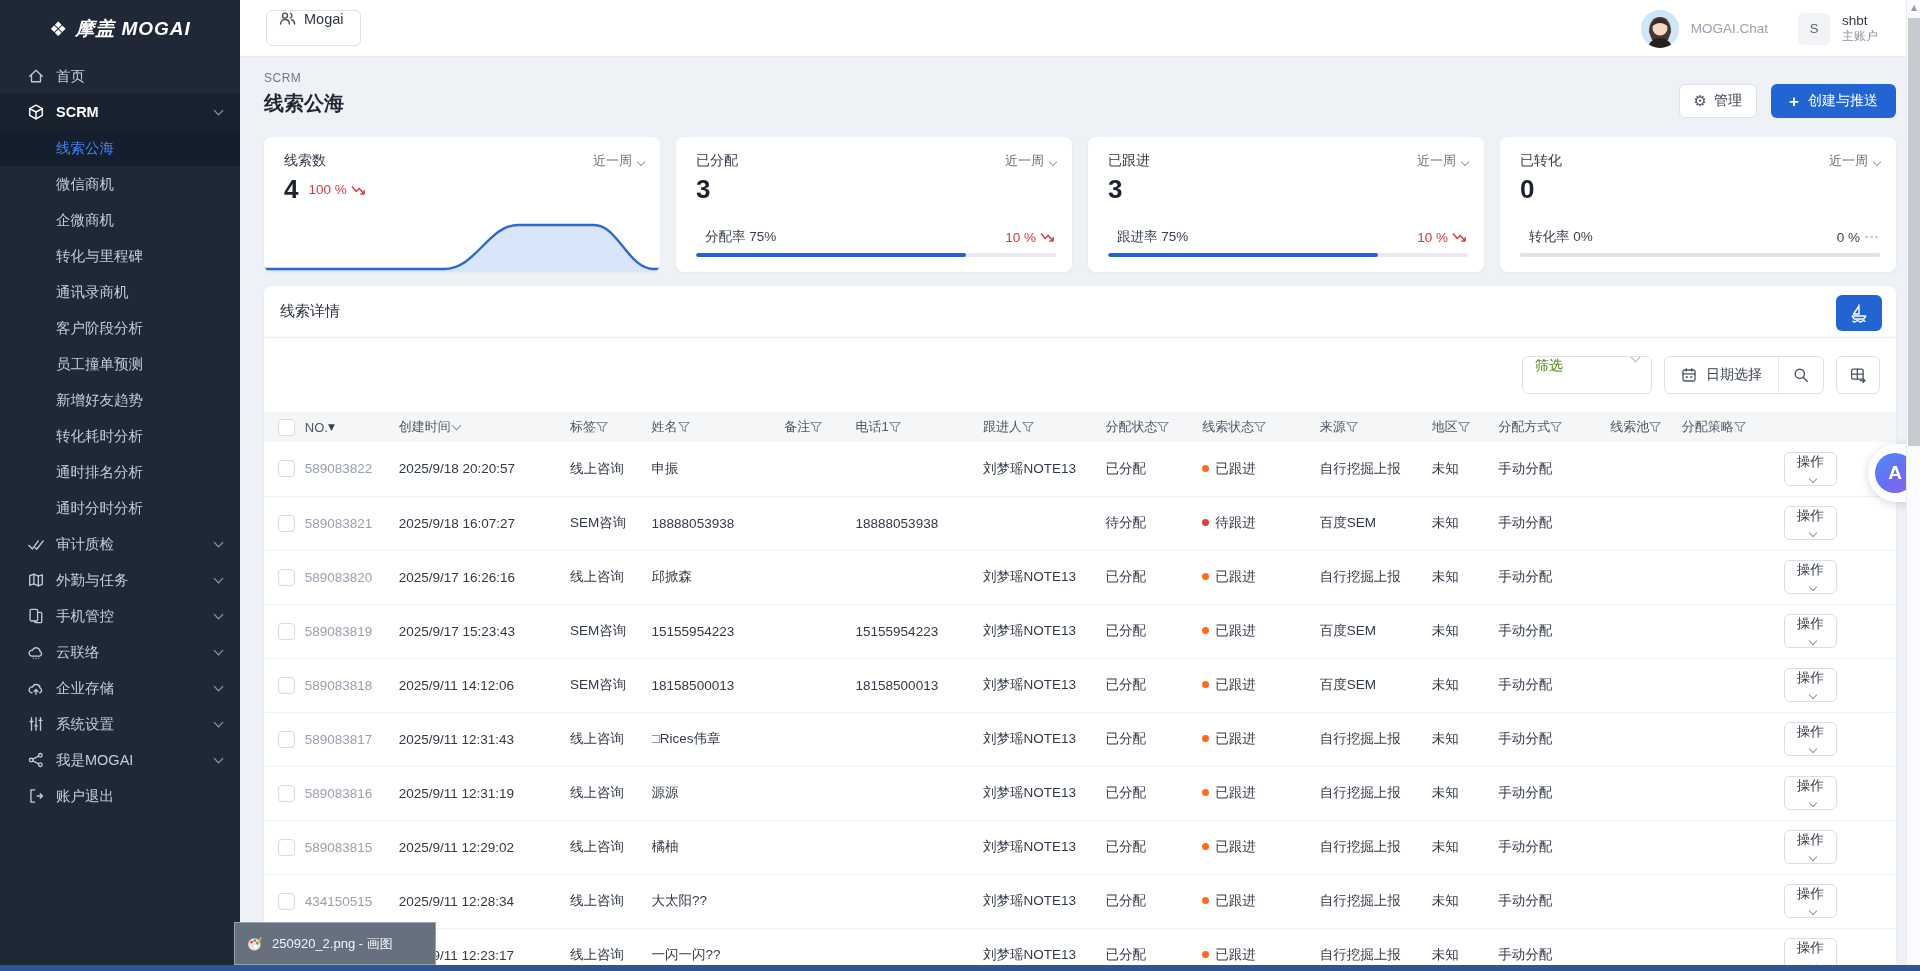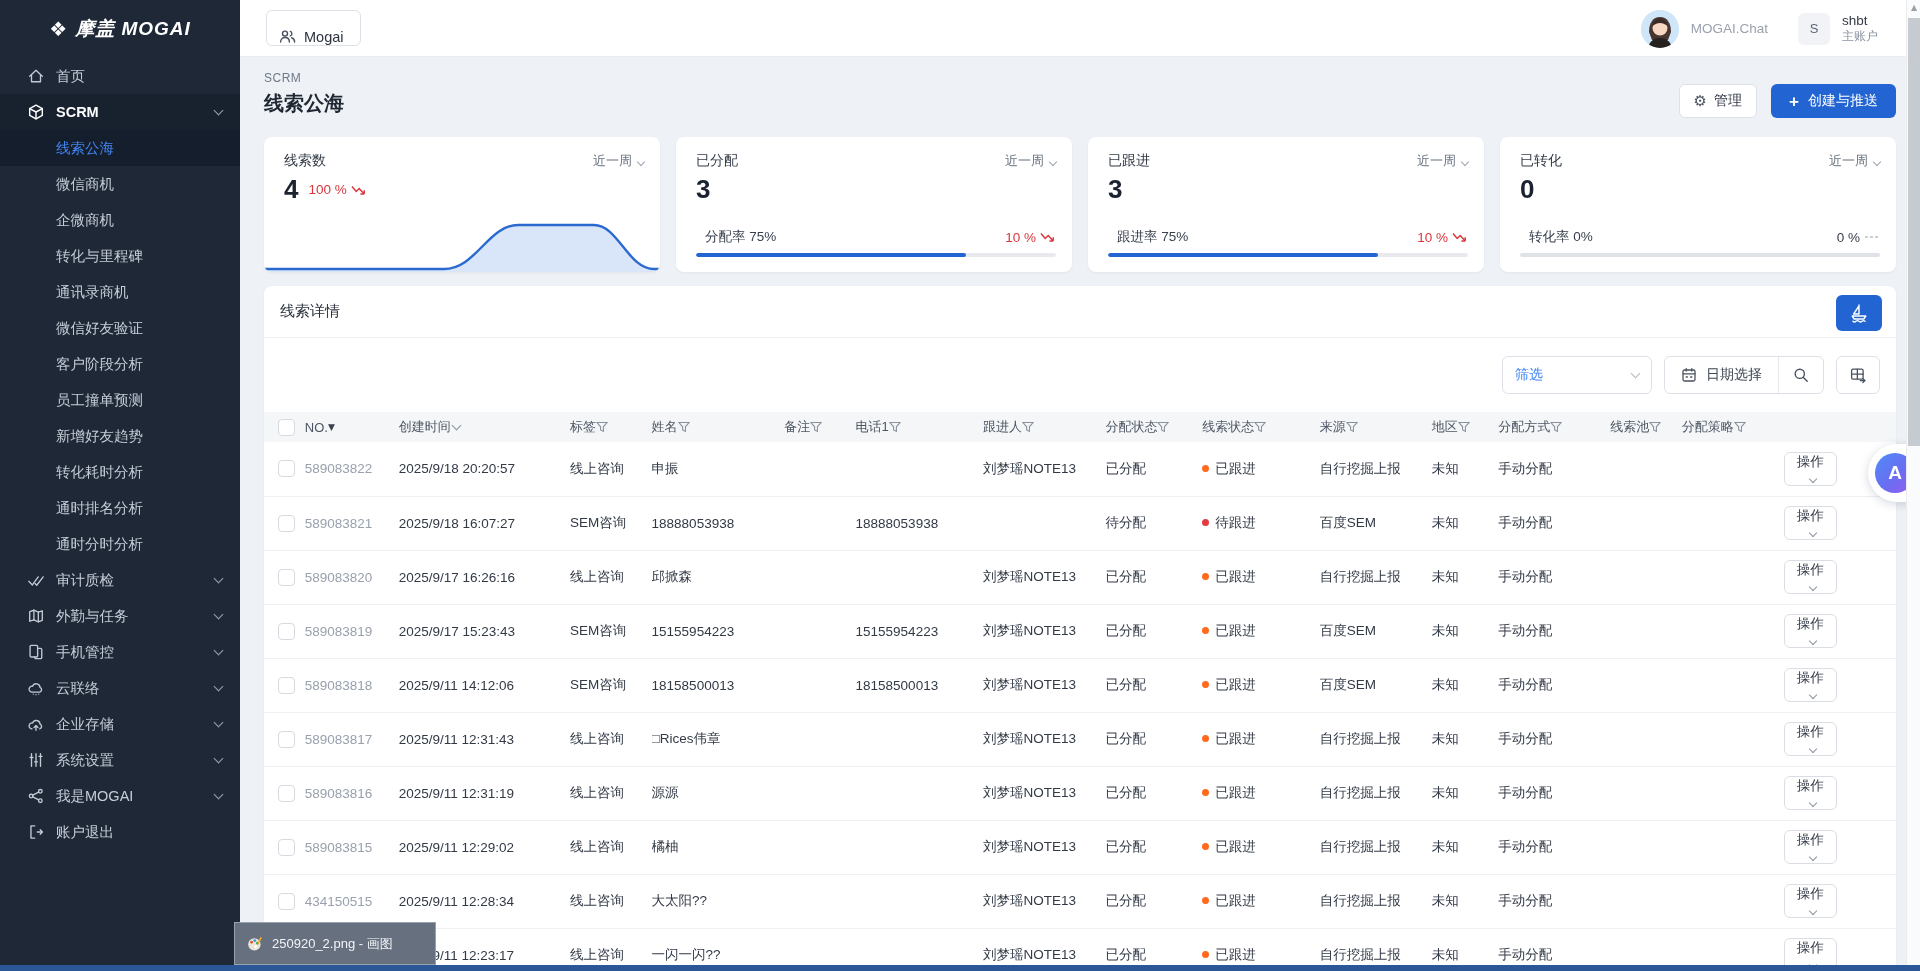--- a/index.html
+++ b/index.html
@@ -15,21 +15,21 @@
   .side-item .ic { width:20px; height:20px; margin-right:10px; display:inline-flex; align-items:center; justify-content:center; flex:0 0 20px; }
   .side-item .lbl { flex:1; white-space:nowrap; }
   .side-item .chev { color:#98a2b3; }
   .side-item.parent-active { background:#18222f; color:#fff; font-weight:bold; }
   .side-sub { height:36px; display:flex; align-items:center; padding-left:56px; color:#c6cdd8; font-size:14.5px; cursor:pointer; }
   .side-sub.active { background:#141e2c; color:#4485f4; }
   .chev { display:inline-block; width:7px; height:7px; border-right:1.5px solid currentColor; border-bottom:1.5px solid currentColor; transform:rotate(45deg); margin-left:6px; margin-top:-3px; }
 
   
   #topbar { position:absolute; left:240px; top:0; right:0; height:57px; background:#fff; border-bottom:1px solid #e9ebef; z-index:4; }
-  .ws-btn { position:absolute; left:26px; top:10px; height:36px; padding:0 16px 0 12px; border:1px solid #dde1e7; border-radius:6px; background:#fff; display:flex; align-items:flex-end; gap:8px; font-size:14.5px; color:#2c3340; cursor:pointer; }
+  .ws-btn { position:absolute; left:26px; top:10px; height:36px; padding:0 16px 0 12px; border:1px solid #dde1e7; border-radius:6px; background:#fff; display:flex; align-items:flex-start; gap:8px; font-size:14.5px; color:#2c3340; cursor:pointer; }
   .top-right { position:absolute; right:42px; top:0; height:57px; display:flex; align-items:center; gap:12px; }
   .avatar { width:38px; height:38px; border-radius:50%; overflow:hidden; background:#cfe6f8; flex:0 0 38px; }
   .chat-label { color:#9aa2ae; font-size:13.5px; margin-right:18px; }
   .initial-box { width:32px; height:32px; border-radius:6px; background:#f1f3f6; color:#5f6672; font-size:13px; display:flex; align-items:center; justify-content:center; }
   .uname { font-size:13.5px; color:#333b47; line-height:1.25; }
   .uname .sub { font-size:12px; color:#8b93a0; }
 
   
   #main { position:absolute; left:240px; top:57px; right:0; bottom:0; overflow:hidden; background:#eef1f5; }
   .page-head { position:relative; padding:14px 24px 0 24px; height:72px; }
@@ -56,21 +56,21 @@
   .pbar { position:absolute; left:20px; right:16px; bottom:15px; height:4px; border-radius:2px; background:#e8eaee; overflow:hidden; }
   .pbar .fill { height:100%; background:#2264d1; border-radius:2px; width:0; }
   .spark { position:absolute; left:0; right:0; bottom:0; height:72px; width:100%; }
 
   
   .panel { margin:0 24px; background:#fff; border-radius:8px 8px 0 0; position:relative; height:700px; box-shadow:0 1px 3px rgba(15,35,80,.05); }
   .panel-head { height:52px; border-bottom:1px solid #eceef1; display:flex; align-items:center; padding:0 16px; position:relative; }
   .panel-title { font-size:15px; color:#2a313c; font-weight:500; }
   .boat-btn { position:absolute; right:14px; top:9px; width:46px; height:36px; background:#2264d1; border:none; border-radius:6px; display:flex; align-items:center; justify-content:center; cursor:pointer; }
   .filter-bar { height:74px; display:flex; align-items:center; justify-content:flex-end; gap:12px; padding:0 16px; }
-  .sel { width:150px; height:38px; border:1px solid #dde1e7; border-radius:6px; background:#fff; display:flex; align-items:center; justify-content:space-between; padding:0 12px; font-size:14px; color:#3b82f6; cursor:pointer; }
+  .sel { width:130px; height:38px; border:1px solid #dde1e7; border-radius:6px; background:#fff; display:flex; justify-content:space-between; padding:0 12px; font-size:14px; color:#4d7c0f; cursor:pointer; }
   .sel .chev { border-color:#b3bac4; }
   .grp { height:38px; border:1px solid #dde1e7; border-radius:6px; background:#fff; display:flex; align-items:stretch; overflow:hidden; }
   .grp .date { display:flex; align-items:center; gap:9px; padding:0 16px; font-size:14px; color:#3c4450; cursor:pointer; }
   .grp .div { width:1px; background:#e4e7eb; }
   .grp .search { width:44px; display:flex; align-items:center; justify-content:center; cursor:pointer; }
   .sq-btn { width:44px; height:38px; border:1px solid #dde1e7; border-radius:6px; background:#fff; display:flex; align-items:center; justify-content:center; cursor:pointer; }
 
   
   table { width:100%; border-collapse:collapse; table-layout:fixed; }
   thead th { height:30px; background:#f5f6f8; font-size:13px; font-weight:500; color:#4c5664; text-align:left; white-space:nowrap; }
@@ -120,21 +120,20 @@
           </svg>
         </span>
         <span class="lbl">SCRM</span>
         <span class="chev"></span>
       </div>
       <div class="side-sub active">线索公海</div>
       <div class="side-sub">微信商机</div>
       <div class="side-sub">企微商机</div>
       <div class="side-sub">转化与里程碑</div>
       <div class="side-sub">通讯录商机</div>
-      <div class="side-sub">微信好友验证</div>
       <div class="side-sub">客户阶段分析</div>
       <div class="side-sub">员工撞单预测</div>
       <div class="side-sub">新增好友趋势</div>
       <div class="side-sub">转化耗时分析</div>
       <div class="side-sub">通时排名分析</div>
       <div class="side-sub">通时分时分析</div>
       <div class="side-item">
         <span class="ic">
           <svg width="18" height="18" viewBox="0 0 20 20" fill="none" stroke="#c2c9d4" stroke-width="1.5" stroke-linecap="round" stroke-linejoin="round">
             <path d="M2 11.5 L6 15.5 L12.5 6.5"></path>

